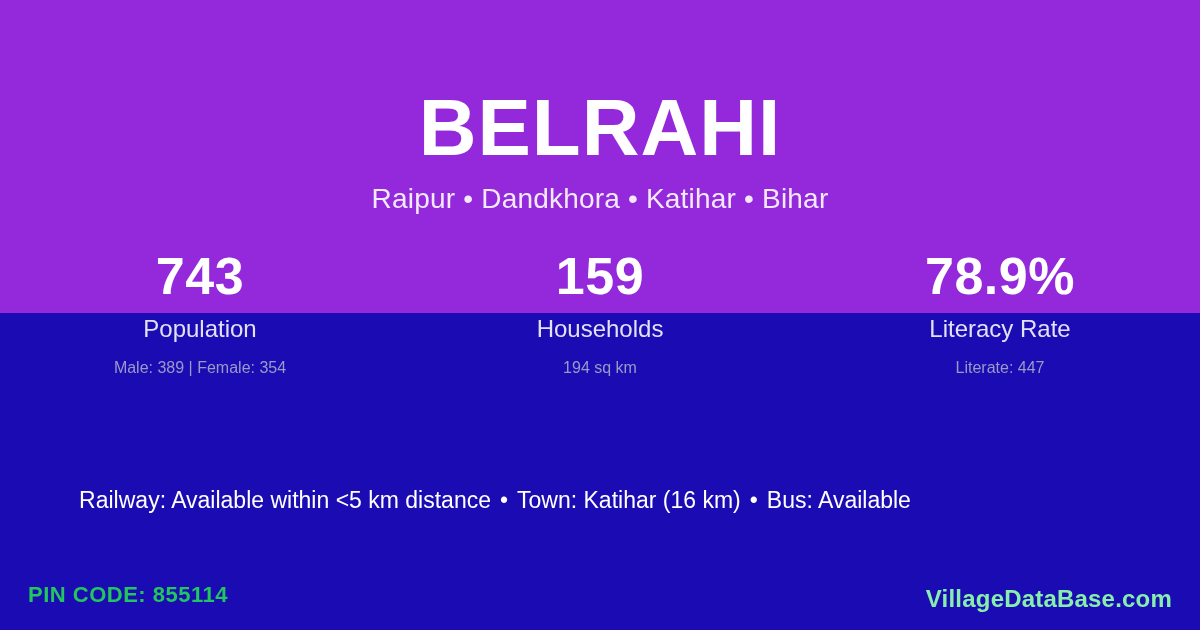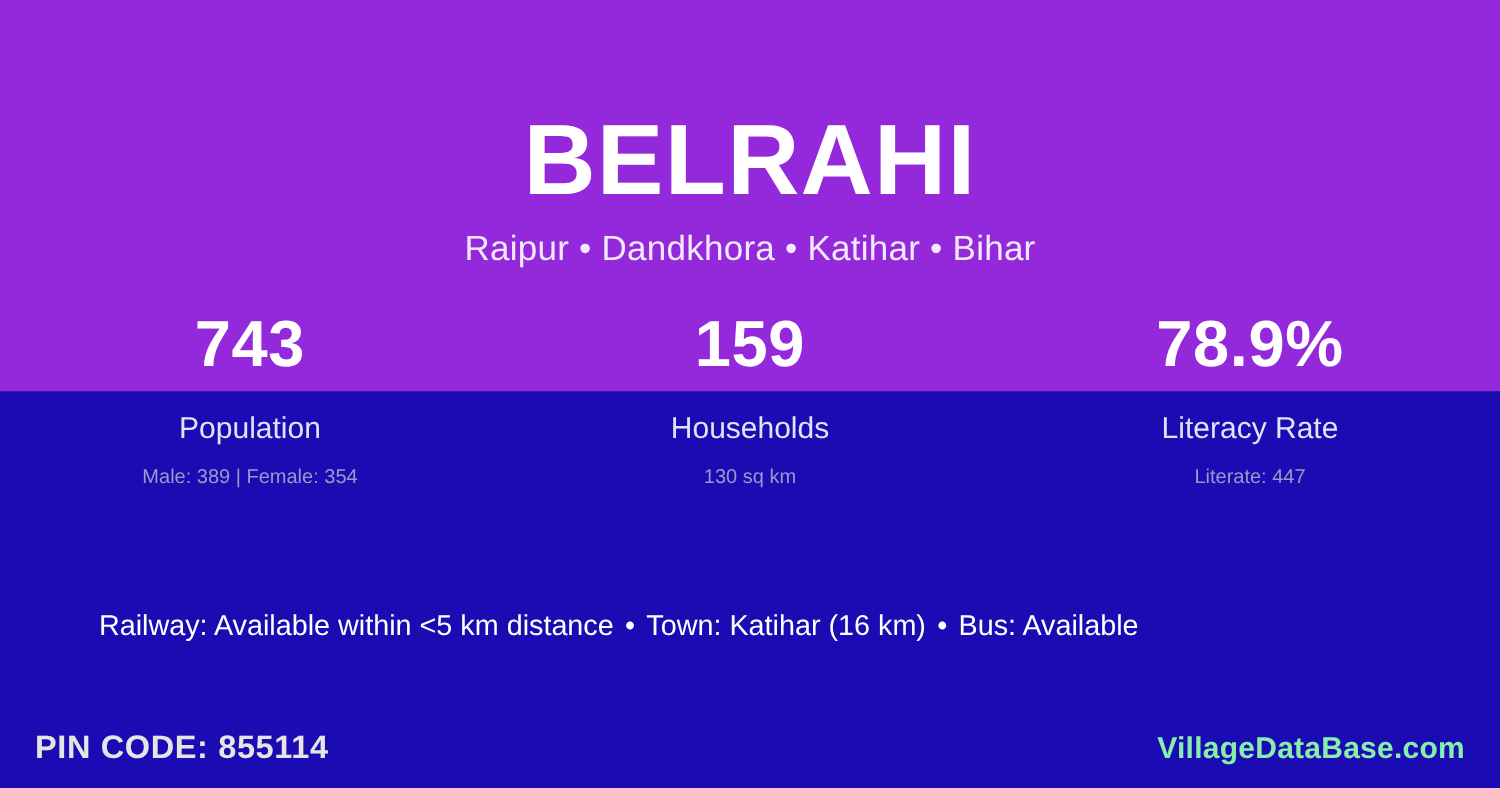--- a/index.html
+++ b/index.html
@@ -88,21 +88,21 @@
     color: #ffffff;
     letter-spacing: 0.5px;
     height: 62px;
   }
 
   .stat-label {
     font-size: 24px;
     font-weight: normal;
     line-height: 1.2;
     color: #e3e1f5;
-    margin-top: 19px;
+    margin-top: 5px;
   }
 
   .stat-sub {
     font-size: 16px;
     font-weight: normal;
     line-height: 1.2;
     color: #9a9ac8;
     margin-top: 14px;
   }
 
@@ -129,23 +129,23 @@
     left: 0;
     top: 582px;
     width: 1200px;
     height: 48px;
   }
 
   #pin-code {
     position: absolute;
     left: 28px;
     top: 0;
-    font-size: 26px;
-    font-weight: bold;
-    color: #e5e5e5;
+    font-size: 22px;
+    font-weight: bold;
+    color: #22c55e;
     letter-spacing: 0.5px;
     line-height: 1.2;
   }
 
   #brand {
     position: absolute;
     right: 28px;
     top: 3px;
     font-size: 24px;
     font-weight: bold;
@@ -170,21 +170,21 @@
 
     <div class="stat-col">
       <div class="stat-value">743</div>
       <div class="stat-label">Population</div>
       <div class="stat-sub">Male: 389 | Female: 354</div>
     </div>
 
     <div class="stat-col">
       <div class="stat-value">159</div>
       <div class="stat-label">Households</div>
-      <div class="stat-sub">130 sq km</div>
+      <div class="stat-sub">194 sq km</div>
     </div>
 
     <div class="stat-col">
       <div class="stat-value">78.9%</div>
       <div class="stat-label">Literacy Rate</div>
       <div class="stat-sub">Literate: 447</div>
     </div>
 
   </div>
 

